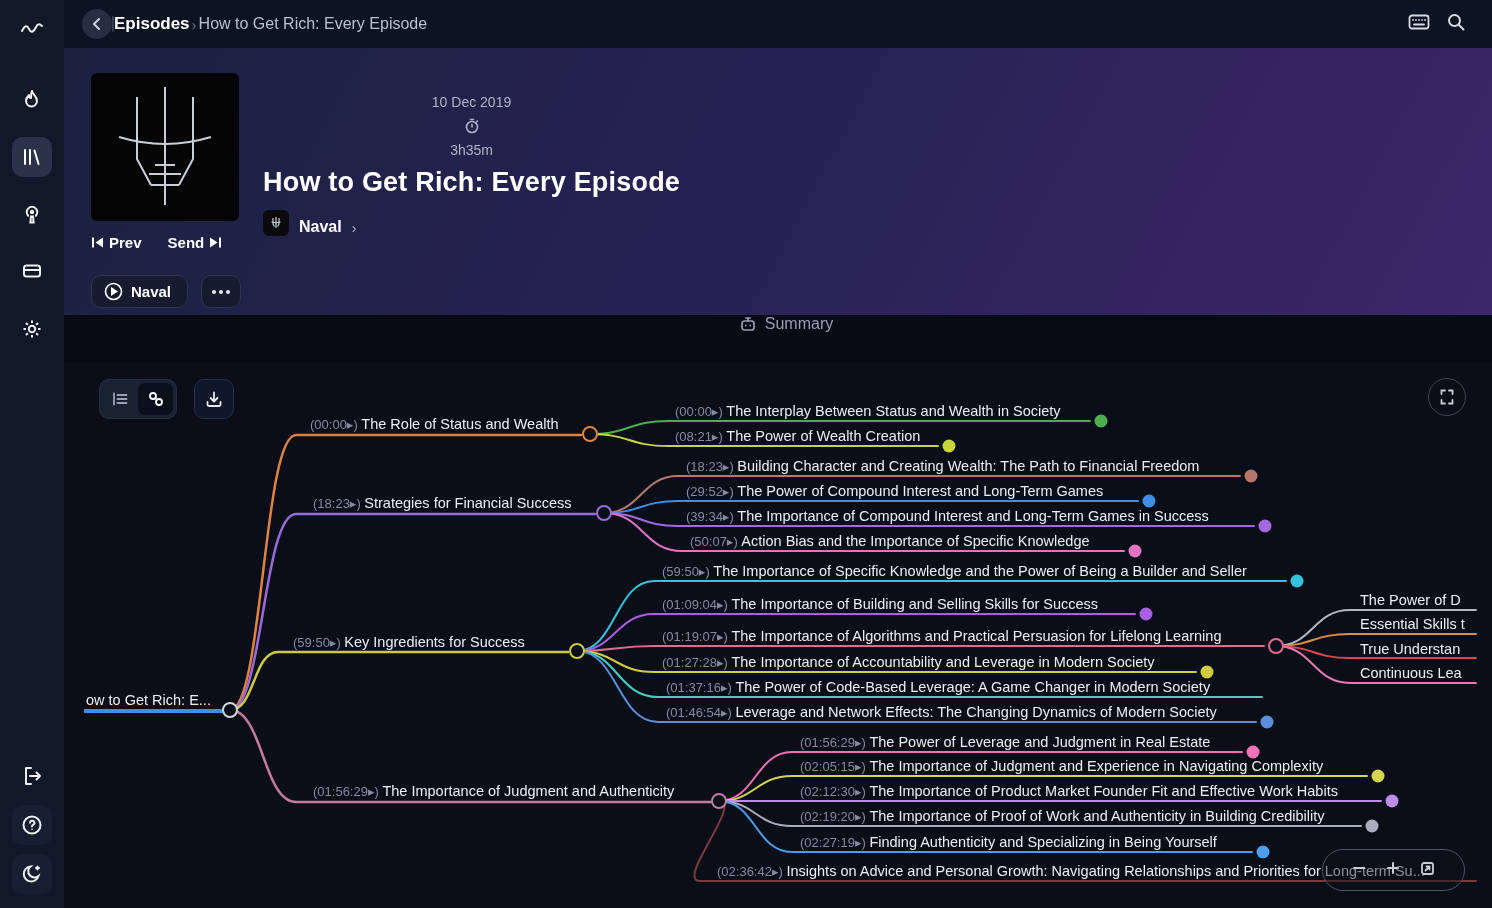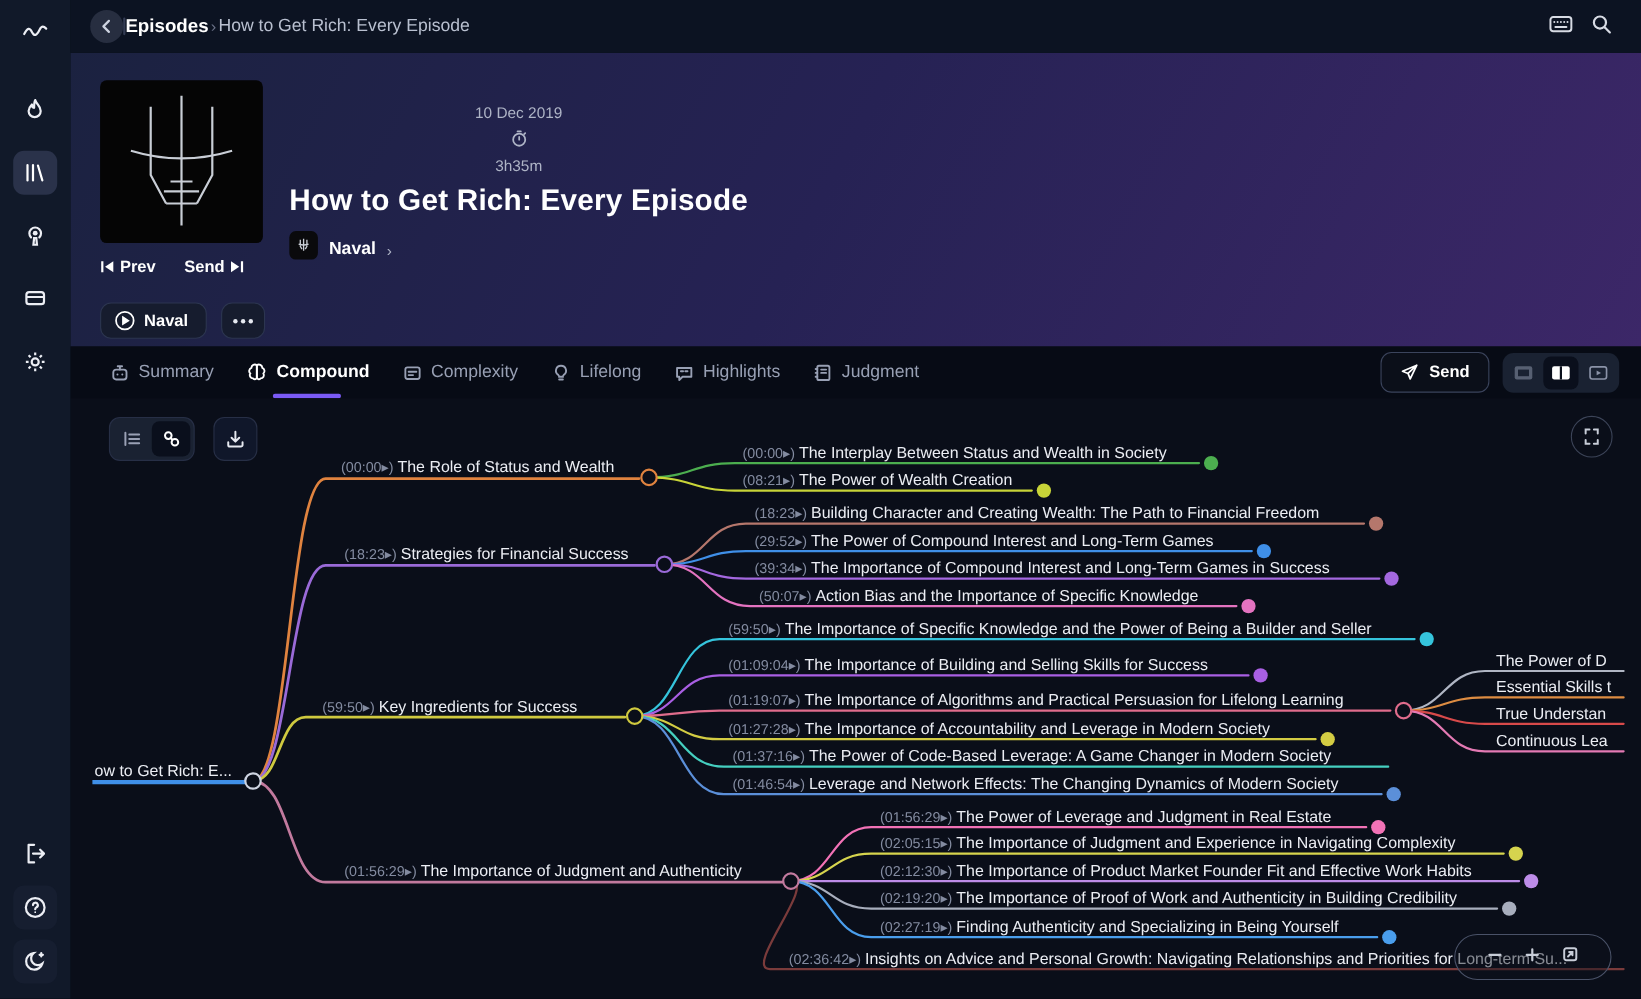--- a/index.html
+++ b/index.html
@@ -46,21 +46,21 @@
   .playrow { position:absolute; left:27px; top:227px; display:flex; gap:13px; }
   .play-btn { height:33px; padding:0 16px 0 12px; border-radius:10px; background:#161c2e;
     border:1px solid #2c3550; display:flex; align-items:center; gap:8px; font-size:15px;
     font-weight:700; color:#fff; }
   .more-btn { width:40px; height:33px; border-radius:10px; background:#161c2e; border:1px solid #2c3550;
     display:flex; align-items:center; justify-content:center; gap:3px; }
   .more-btn i { width:4px; height:4px; border-radius:50%; background:#e6e9f0; }
 
   
   .tabbar { position:absolute; left:64px; top:315px; width:1428px; height:47px; background:#070b15;
-    display:flex; align-items:center; padding:0 20px 0 36px; gap:30px; }
+    display:flex; align-items:center; padding:0 20px 0 36px; gap:30px;flex-direction:column; }
   .tab { position:relative; height:47px; display:flex; align-items:center; gap:8px; color:#98a0b4;
     font-size:16px; }
   .tab.active { color:#fff; font-weight:700; }
   .tab .underline { display:none; }
   .tab.active .underline { display:block; position:absolute; left:24px; bottom:0; width:62px; height:4px;
     border-radius:3px; background:#7a5af5; }
   .tab svg { flex:0 0 auto; }
   .tb-right { margin-left:auto; display:flex; align-items:flex-end; gap:12px; }
   .send-btn { height:37px; padding:0 17px; border-radius:10px; border:1px solid #3b445c;
     background:rgba(255,255,255,.02); display:flex; align-items:center; gap:9px; font-size:15px;

